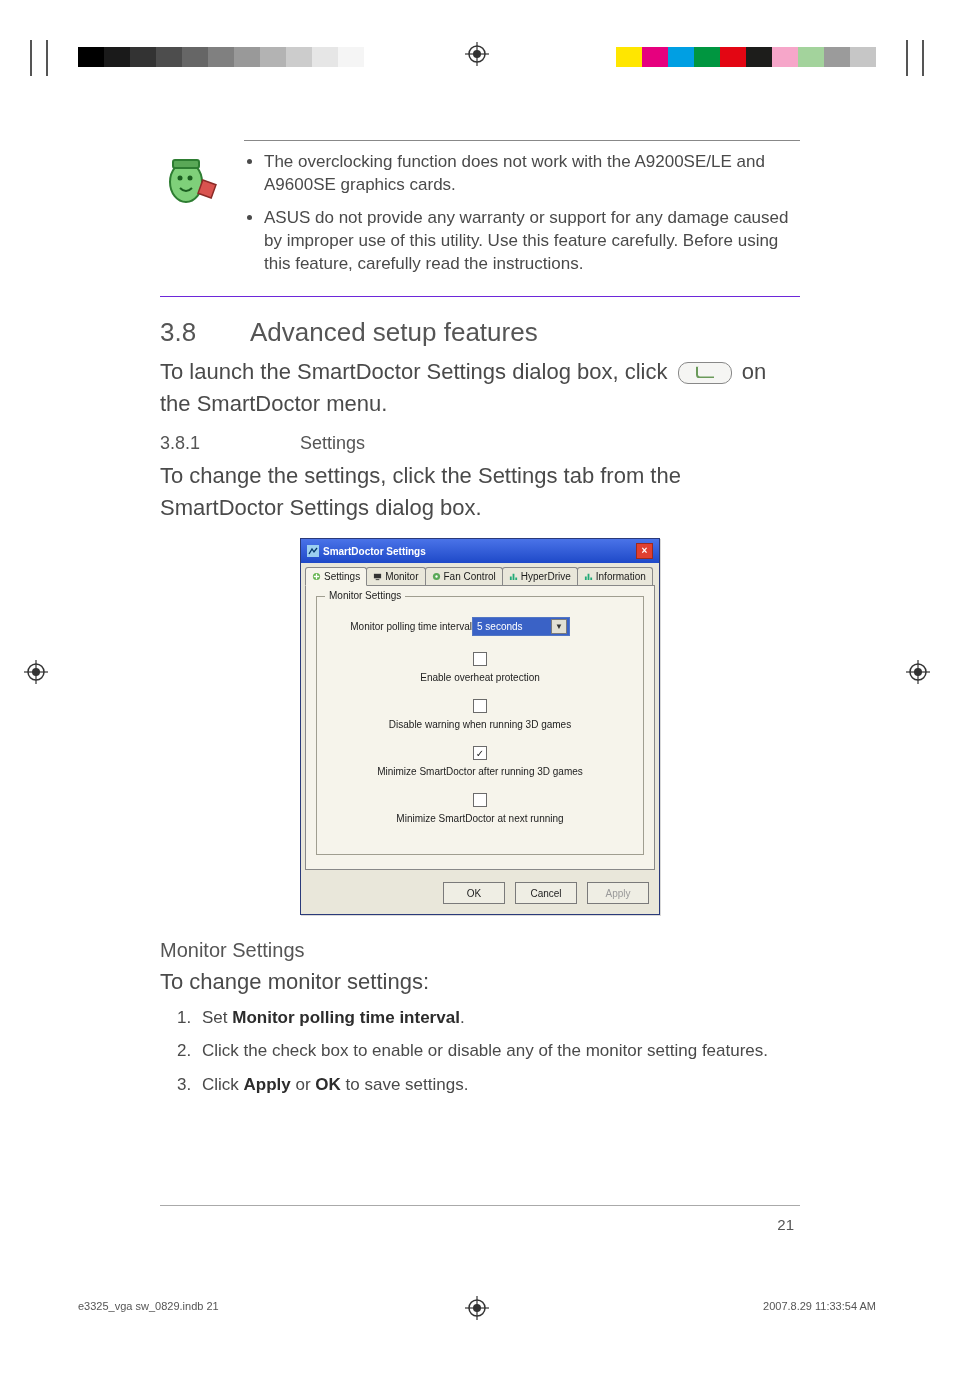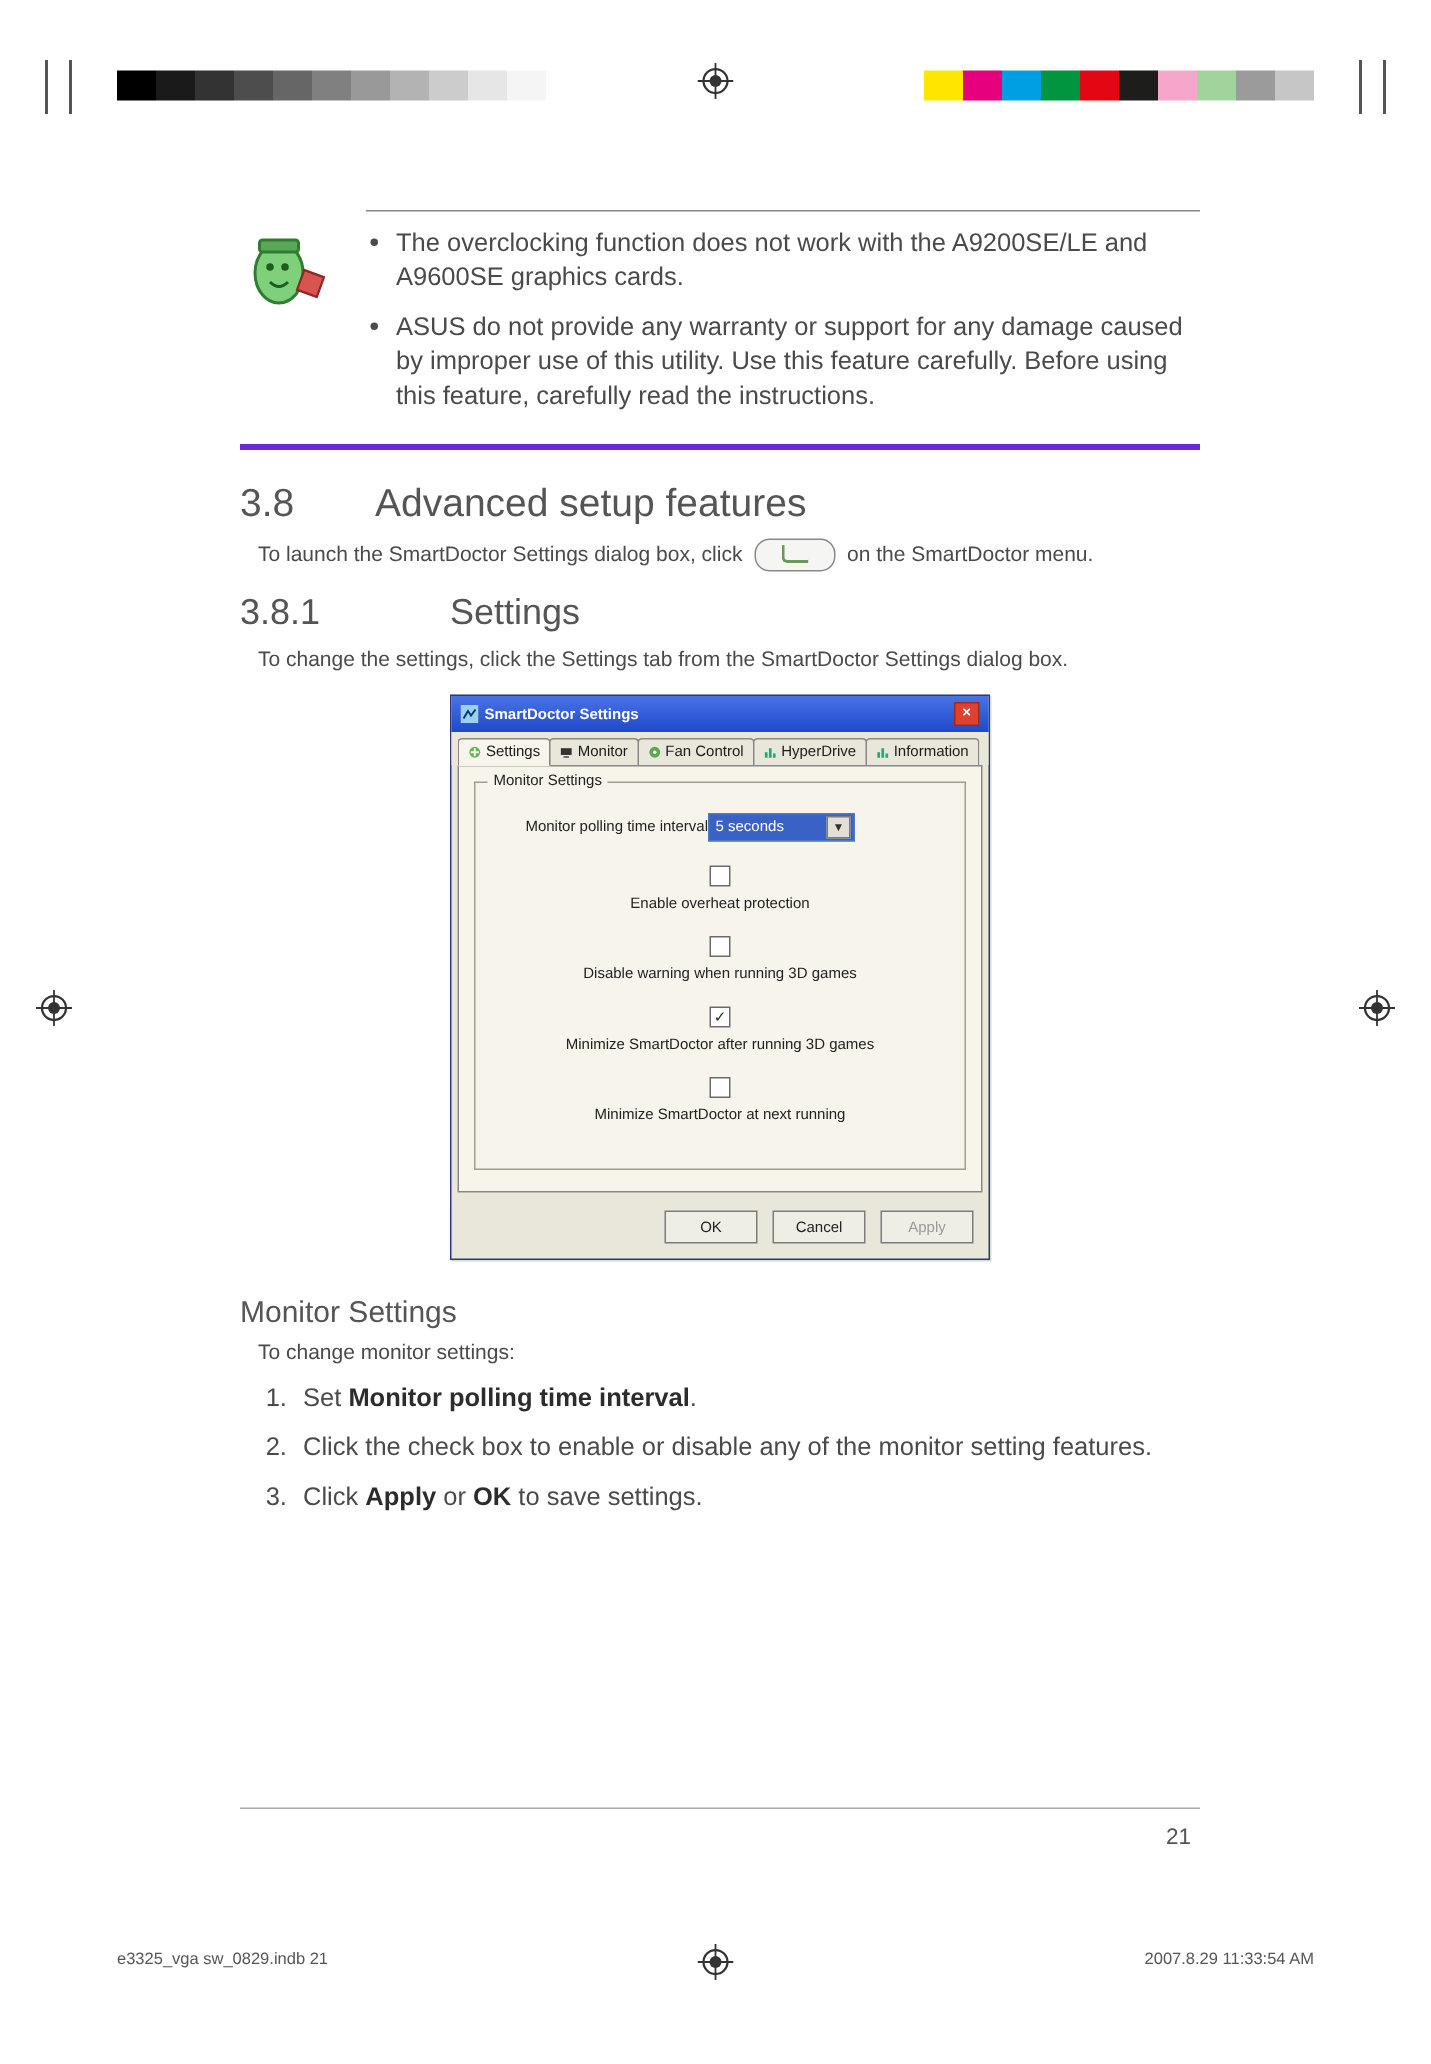--- a/index.html
+++ b/index.html
@@ -33,44 +33,44 @@
     position:absolute;
     left:160px;
     top:140px;
     width:640px;
   }
 
   .note-block {
     display:flex;
     align-items:flex-start;
     gap:24px;
-    border-bottom:4px solid #6d28d9;
+    border-bottom:1px solid #6d28d9;
     padding-bottom:10px;
     margin-bottom:20px;
   }
   .note-icon {
     width:60px; height:60px;
     margin-top:8px;
   }
   .notes ul { margin:0; padding-left:20px; }
   .notes li { font-size:17px; line-height:1.35; color:#4a4a4a; margin-bottom:10px; }
 
   h2.section-title {
     font-weight:400;
     font-size:26px;
     color:#555;
     margin:10px 0 8px 0;
   }
   h2.section-title .num { display:inline-block; width:90px; }
 
-  .body-text { font-size:14px; color:#4a4a4a; line-height:1.45; margin:0 0 14px 12px; }
+  .body-text { font-size:22px; color:#4a4a4a; line-height:1.45; margin:0 0 14px 0; }
 
   h3.sub-title {
     font-weight:400;
-    font-size:24px;
+    font-size:18px;
     color:#555;
     margin:12px 0 6px 0;
   }
   h3.sub-title .num { display:inline-block; width:140px; }
 
   .inline-icon {
     display:inline-block; vertical-align:middle;
     width:52px; height:20px;
     border:1px solid #888; border-radius:10px;
     background:#f5f5f3;

